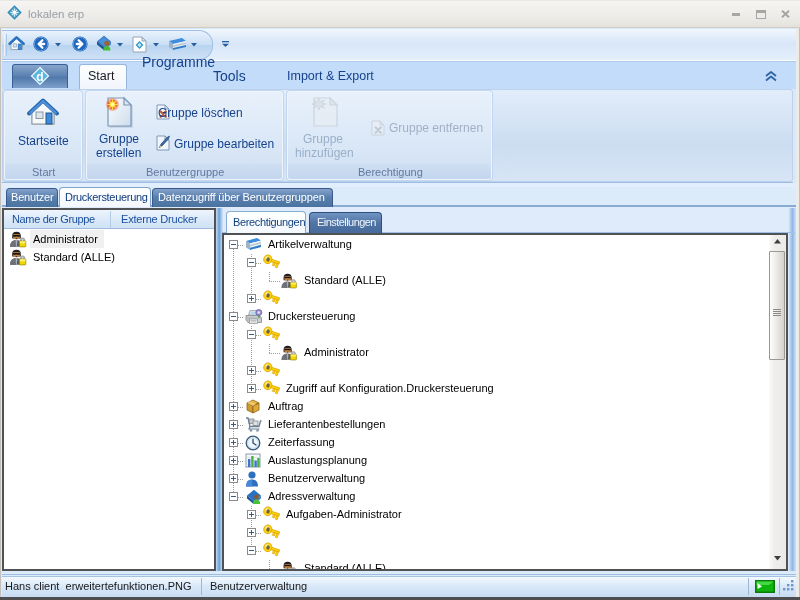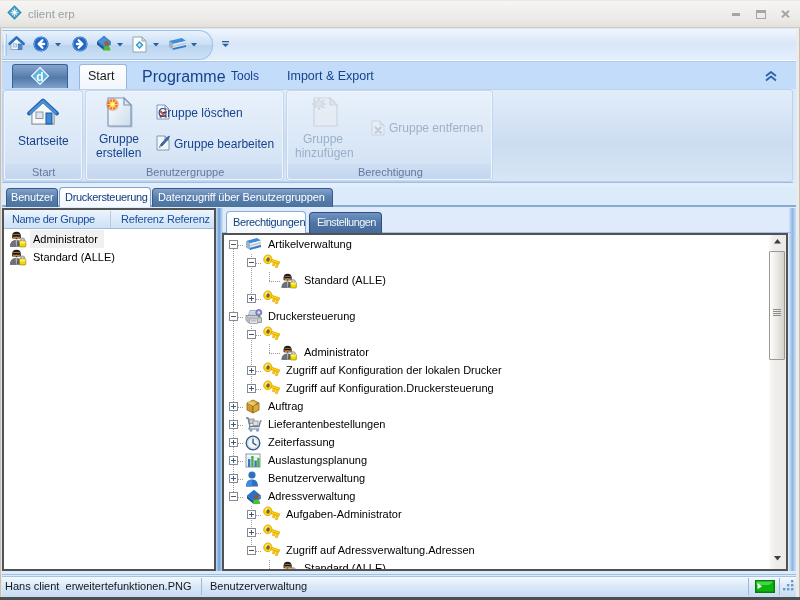--- a/index.html
+++ b/index.html
@@ -13,21 +13,21 @@
 </style></head>
 <body>
 
 <div class="a" style="left:0;top:0;width:800px;height:28px;background:linear-gradient(#f6f5f3,#eceae6 70%,#e4e1dc);border-bottom:1px solid #cfccc6;border-top:1px solid #e9e8e6"></div>
 <svg class="a" style="left:7px;top:5px" width="15" height="15" viewBox="0 0 15 15">
  <path d="M7.5 .3 L14.7 7.5 L7.5 14.7 L.3 7.5 Z" fill="#2e86b4"></path>
  <path d="M7.5 1.8 L13.2 7.5 L7.5 13.2 L1.8 7.5 Z" fill="#52a8cc"></path>
  <path d="M7.5 3.5 L7.5 11.5 M3.5 7.5 L11.5 7.5 M5 5 L10 10 M10 5 L5 10" stroke="#d8eef8" stroke-width="1.1"></path>
  <circle cx="7.5" cy="7.5" r="1.4" fill="#fff"></circle>
 </svg>
-<div class="t" style="left:28px;top:8px;font-size:11.5px;color:#98a0a8">client erp</div>
+<div class="t" style="left:28px;top:8px;font-size:11.5px;color:#98a0a8">lokalen erp</div>
 
 <div class="a" style="left:732px;top:13px;width:8px;height:2.5px;background:#a6a6a6"></div>
 <div class="a" style="left:756px;top:10px;width:10px;height:8.5px;border:1px solid #a6a6a6;border-top:3px solid #a6a6a6"></div>
 <svg class="a" style="left:781px;top:10px" width="9" height="8" viewBox="0 0 9 8">
     <path d="M1 .8 L8 7.2 M8 .8 L1 7.2" stroke="#a4a4a4" stroke-width="1.9"></path>
   </svg>
 
 <div class="a" style="left:0;top:29px;width:800px;height:33px;background:linear-gradient(#f0f6fd,#d8e6f8 45%,#dfecfb 75%,#e7f1fc)"></div>
 <div class="a" style="left:1px;top:30px;width:212px;height:30px;background:linear-gradient(#e9f2fc,#cadff5 48%,#b9d4ef 52%,#cee1f6);border:1px solid #a0c0e4;border-left:none;border-radius:0 14px 14px 0"></div>
 <div class="a" style="left:4px;top:34px;width:3px;height:22px;border-left:1px solid #eef5fc;border-right:1px solid #aac7e8"></div>
@@ -97,22 +97,22 @@
 <div class="a" style="left:0;top:62px;width:800px;height:27px;background:#c3dcfa"></div>
 
 <div class="a" style="left:12px;top:64px;width:56px;height:24px;background:linear-gradient(#87a5cb,#5e83b3 45%,#507aab 55%,#7fa0ca);border:1px solid #3a5f96;border-bottom:none;border-radius:3px 3px 0 0"></div>
 <svg class="a" style="left:30px;top:66px" width="20" height="20" viewBox="0 0 20 20">
  <path d="M10 1.5 L18.5 10 L10 18.5 L1.5 10 Z" fill="#5bb7e0" stroke="#eef7fc" stroke-width="1.2"></path>
  <text x="10" y="14.5" font-family="Liberation Sans,sans-serif" font-size="12" font-weight="bold" fill="#fff" text-anchor="middle">d</text>
 </svg>
 
 <div class="a" style="left:79px;top:64px;width:48px;height:25px;background:linear-gradient(#fdfeff,#f1f6fc);border:1px solid #96b7dc;border-bottom:none;border-radius:3px 3px 0 0"></div>
 <div class="t" style="left:88px;top:69px;font-size:12.5px;line-height:15px;color:#1a1a1a">Start</div>
-<div class="t" style="left:142px;top:69px;font-size:16px;line-height:15px">Programme</div>
-<div class="t" style="left:231px;top:69px;font-size:12px;line-height:15px">Tools</div>
+<div class="t" style="left:142px;top:55px;font-size:14px;line-height:15px">Programme</div>
+<div class="t" style="left:213px;top:69px;font-size:14px;line-height:15px">Tools</div>
 <div class="t" style="left:287px;top:69px;font-size:12.5px;line-height:15px">Import &amp; Export</div>
 <svg class="a" style="left:765px;top:71px" width="12" height="11" viewBox="0 0 12 11">
  <path d="M1 5 L6 1 L11 5 M1 9.5 L6 5.5 L11 9.5" fill="none" stroke="#2e64a4" stroke-width="1.8" stroke-linejoin="round"></path>
 </svg>
 
 <div class="a" style="left:2px;top:89px;width:791px;height:93px;background:linear-gradient(#e2edfa,#d3e2f4 40%,#ccddf1 60%,#d7e5f5);border:1px solid #bcd2ec;border-radius:3px"></div>
 
 <div class="a" style="left:4px;top:91px;width:78px;height:89px;background:linear-gradient(#e8f1fb,#dbe8f7 55%,#d0e0f3);border:1px solid #eef5fd;box-shadow:0 0 0 1px #c2d7ef;border-radius:3px"></div>
 <div class="a" style="left:5px;top:164px;width:76px;height:15px;background:linear-gradient(#cfdff3,#c3d6ee);border-radius:0 0 3px 3px"></div>
 <div class="t" style="left:32px;top:166px;color:#62789e">Start</div>
@@ -199,21 +199,21 @@
 <div class="t" style="left:158px;top:191px;color:#fff;letter-spacing:-0.15px">Datenzugriff über Benutzergruppen</div>
 
 <div class="a" style="left:0;top:207px;width:800px;height:368px;background:#dfebfa"></div>
 <div class="a" style="left:216px;top:208px;width:7px;height:363px;background:linear-gradient(90deg,#c3daf2,#6f9fd8 45%,#9ec2e8 70%,#d4e6f8)"></div>
 <div class="a" style="left:788px;top:208px;width:8px;height:366px;background:linear-gradient(90deg,#e6f0fc,#8fb6e4 55%,#cfe2f6)"></div>
 
 <div class="a" style="left:2px;top:208px;width:214px;height:363px;background:#fff;border:2px solid #505254"></div>
 <div class="a" style="left:4px;top:210px;width:210px;height:19px;background:linear-gradient(#eef5fd,#d9e8f8 60%,#cfe2f5);border-bottom:1px solid #9dbcdd"></div>
 <div class="a" style="left:110px;top:211px;width:1px;height:17px;background:#b4cce6"></div>
 <div class="t" style="left:12px;top:213px;color:#1a4e9c;letter-spacing:-0.35px">Name der Gruppe</div>
-<div class="t" style="left:121px;top:213px;color:#1a4e9c;letter-spacing:-0.2px">Referenz Referenz</div>
+<div class="t" style="left:121px;top:213px;color:#1a4e9c;letter-spacing:-0.2px">Externe Drucker</div>
 <div class="a" style="left:30px;top:230px;width:74px;height:18px;background:#f0f0f0"></div>
 <svg class="a usr" style="left:10px;top:231px" width="17" height="17" viewBox="0 0 17 17">
  <path d="M2.2 5 Q2.2 .8 6.5 .8 Q10.8 .8 10.8 5 L10.8 7.6 L2.2 7.6 Z" fill="#1f1f1f"></path>
     <rect x="3.2" y="3.2" width="6.6" height="4.6" fill="#c9833e"></rect>
     <path d="M3.1 3.9 L9.9 3.9 L9.9 5.4 Q8.3 6 6.5 5.4 Q4.7 6 3.1 5.4 Z" fill="#161616"></path>
     <path d="M5.4 7.2 L7.6 7.2 L6.5 8.2 Z" fill="#2a1a10"></path>
     <path d="M0 15.8 Q.2 9.2 6.5 9 Q12.8 9.2 13 15.8 Z" fill="#585c62"></path>
     <path d="M0 15.8 Q.2 9.2 6.5 9 L6.5 15.8 Z" fill="#6e7178"></path>
     <path d="M5.6 8.6 L7.4 8.6 L7.2 11.5 L6.8 15.8 L6.2 15.8 L5.8 11.5 Z" fill="#aab2bc"></path>
     <path d="M10.3 10.3 L10.3 9.2 Q10.3 6.8 12.6 6.8 Q14.9 6.8 14.9 9.2 L14.9 10.3 L13.6 10.3 L13.6 9.3 Q13.6 8.1 12.6 8.1 Q11.6 8.1 11.6 9.3 L11.6 10.3 Z" fill="#b9bdc2" stroke="#83878c" stroke-width=".5"></path>
@@ -366,21 +366,20 @@
 <svg class="a" style="left:38px;top:129px" width="17" height="14" viewBox="0 0 17 14">
       <g transform="rotate(17 5 5)">
         <ellipse cx="4.6" cy="4.4" rx="4.1" ry="4.4" fill="#ffd40a" stroke="#d99e00" stroke-width=".7"></ellipse>
         <ellipse cx="3.6" cy="3.4" rx="1.6" ry="1.8" fill="#fff0a8"></ellipse>
         <ellipse cx="4.9" cy="4.5" rx="1.7" ry="2.2" fill="#6b5f46"></ellipse>
         <rect x="8.4" y="3.3" width="8.3" height="2.5" fill="#ffd40a" stroke="#d99e00" stroke-width=".6"></rect>
         <rect x="10.8" y="5.4" width="2" height="3.4" fill="#ffd40a" stroke="#d99e00" stroke-width=".6"></rect>
         <rect x="14.2" y="5.4" width="1.9" height="4.4" fill="#ffd40a" stroke="#d99e00" stroke-width=".6"></rect>
       </g>
     </svg>
-<div class="t" style="left:61px;top:129.5px;color:#000">Zugriff auf Konfiguration der lokalen Drucker</div>
 <div class="a dh" style="left:31px;top:154.5px;width:6px"></div>
 <svg class="a" style="left:22px;top:150px" width="9" height="9" viewBox="0 0 9 9">
       <rect x="0.5" y="0.5" width="8" height="8" fill="#fff" stroke="#8a8a8a"></rect>
       <rect x="2" y="4" width="5" height="1" fill="#3b5a86"></rect>
       <rect x="4" y="2" width="1" height="5" fill="#3b5a86"></rect>
     </svg>
 <svg class="a" style="left:38px;top:147px" width="17" height="14" viewBox="0 0 17 14">
       <g transform="rotate(17 5 5)">
         <ellipse cx="4.6" cy="4.4" rx="4.1" ry="4.4" fill="#ffd40a" stroke="#d99e00" stroke-width=".7"></ellipse>
         <ellipse cx="3.6" cy="3.4" rx="1.6" ry="1.8" fill="#fff0a8"></ellipse>
@@ -513,21 +512,20 @@
 <svg class="a" style="left:38px;top:309px" width="17" height="14" viewBox="0 0 17 14">
       <g transform="rotate(17 5 5)">
         <ellipse cx="4.6" cy="4.4" rx="4.1" ry="4.4" fill="#ffd40a" stroke="#d99e00" stroke-width=".7"></ellipse>
         <ellipse cx="3.6" cy="3.4" rx="1.6" ry="1.8" fill="#fff0a8"></ellipse>
         <ellipse cx="4.9" cy="4.5" rx="1.7" ry="2.2" fill="#6b5f46"></ellipse>
         <rect x="8.4" y="3.3" width="8.3" height="2.5" fill="#ffd40a" stroke="#d99e00" stroke-width=".6"></rect>
         <rect x="10.8" y="5.4" width="2" height="3.4" fill="#ffd40a" stroke="#d99e00" stroke-width=".6"></rect>
         <rect x="14.2" y="5.4" width="1.9" height="4.4" fill="#ffd40a" stroke="#d99e00" stroke-width=".6"></rect>
       </g>
     </svg>
-<div class="t" style="left:61px;top:309.5px;color:#000">Zugriff auf Adressverwaltung.Adressen</div>
 <div class="a dh" style="left:44px;top:334.5px;width:11px"></div>
 <svg class="a" style="left:56px;top:327px" width="17" height="16" viewBox="0 0 17 17">
       <path d="M2.2 5 Q2.2 .8 6.5 .8 Q10.8 .8 10.8 5 L10.8 7.6 L2.2 7.6 Z" fill="#1f1f1f"></path>
       <rect x="3.2" y="3.2" width="6.6" height="4.6" fill="#c9833e"></rect>
       <path d="M3.1 3.9 L9.9 3.9 L9.9 5.4 Q8.3 6 6.5 5.4 Q4.7 6 3.1 5.4 Z" fill="#161616"></path>
       <path d="M5.4 7.2 L7.6 7.2 L6.5 8.2 Z" fill="#2a1a10"></path>
       <path d="M0 15.8 Q.2 9.2 6.5 9 Q12.8 9.2 13 15.8 Z" fill="#585c62"></path>
       <path d="M0 15.8 Q.2 9.2 6.5 9 L6.5 15.8 Z" fill="#6e7178"></path>
       <path d="M5.6 8.6 L7.4 8.6 L7.2 11.5 L6.8 15.8 L6.2 15.8 L5.8 11.5 Z" fill="#aab2bc"></path>
       <path d="M10.3 10.3 L10.3 9.2 Q10.3 6.8 12.6 6.8 Q14.9 6.8 14.9 9.2 L14.9 10.3 L13.6 10.3 L13.6 9.3 Q13.6 8.1 12.6 8.1 Q11.6 8.1 11.6 9.3 L11.6 10.3 Z" fill="#b9bdc2" stroke="#83878c" stroke-width=".5"></path>

